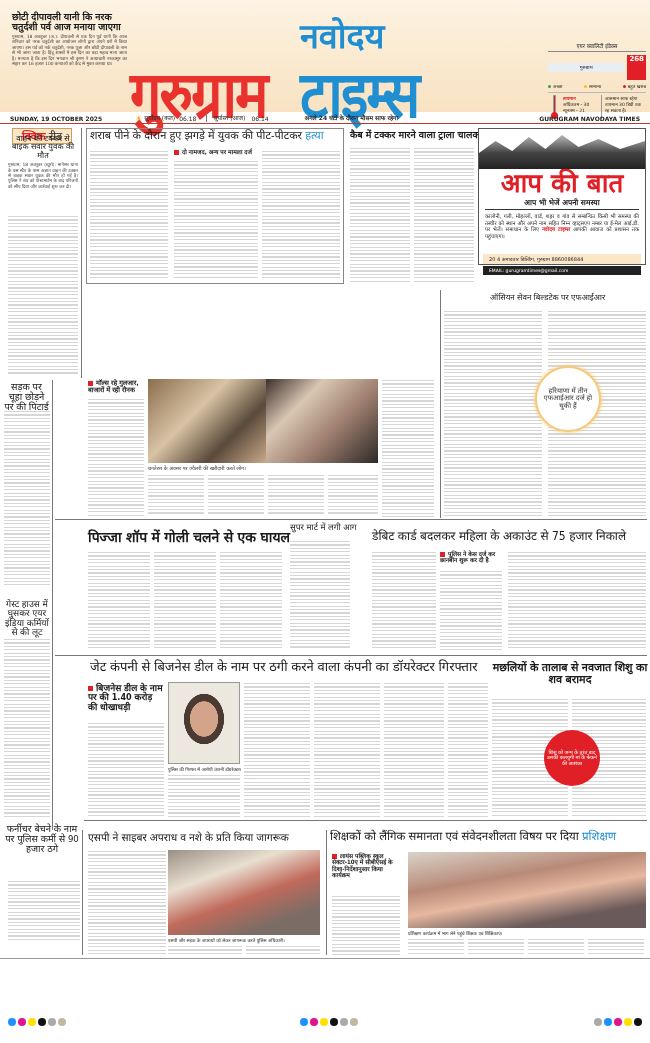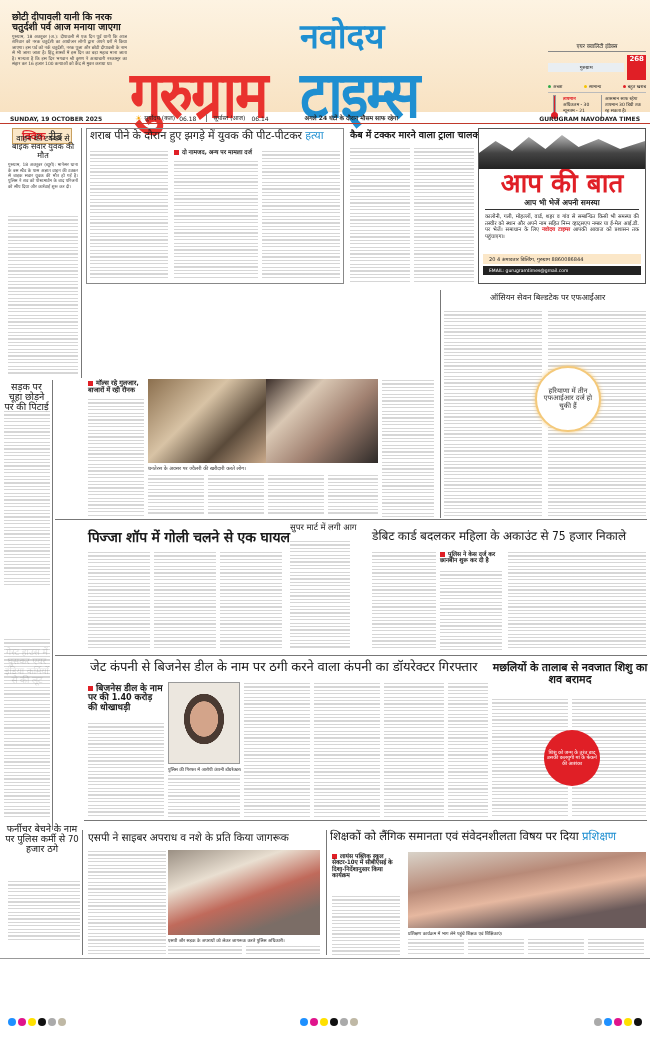--- a/index.html
+++ b/index.html
@@ -110,48 +110,48 @@
   <div class="hl" style="font-size:8px;text-align:center;">वाहन की टक्कर से बाइक सवार युवक की मौत</div>
   <div class="body-text" style="margin-top:2px;height:200px;">गुरुग्राम, 18 अक्तूबर (ब्यूरो): मानेसर थाना के बस स्टैंड के पास अज्ञात वाहन की टक्कर से बाइक सवार युवक की मौत हो गई है। पुलिस ने शव को पोस्टमार्टम के बाद परिजनों को सौंप दिया और कार्रवाई शुरू कर दी।</div>
 </div>
 <div class="abs filler" style="left:8px;top:215px;width:70px;height:160px;"></div>
 
 <div class="abs" style="left:4px;top:382px;width:45px;">
   <div class="hl" style="font-size:9.5px;text-align:center;">सड़क पर चूहा छोड़ने पर की पिटाई</div>
 </div>
 <div class="abs filler" style="left:4px;top:410px;width:46px;height:175px;"></div>
 
-<div class="abs" style="left:4px;top:600px;width:46px;margin-top:48px;">
+<div class="abs" style="left:4px;top:600px;width:46px;">
   <div class="hl" style="font-size:9px;text-align:center;">गेस्ट हाउस में घुसकर एयर इंडिया कर्मियों से की लूट</div>
 </div>
 <div class="abs filler" style="left:4px;top:638px;width:46px;height:180px;"></div>
 
 <div class="abs" style="left:4px;top:824px;width:76px;">
-  <div class="hl" style="font-size:9.5px;text-align:center;">फर्नीचर बेचने के नाम पर पुलिस कर्मी से 70 हजार ठगे</div>
+  <div class="hl" style="font-size:9.5px;text-align:center;">फर्नीचर बेचने के नाम पर पुलिस कर्मी से 90 हजार ठगे</div>
 </div>
 <div class="abs filler" style="left:8px;top:880px;width:72px;height:60px;"></div>
 
 <div class="vline" style="left:52px;top:380px;height:450px;"></div>
 <div class="vline" style="left:82px;top:830px;height:125px;"></div>
 
 <div class="abs" style="left:86px;top:128px;width:258px;height:156px;border:1px solid #888;"></div>
 <div class="abs hl" style="left:90px;top:130px;font-size:11px;white-space:nowrap;">
   <span>शराब पीने के दौरान हुए झगड़े में युवक की पीट-पीटकर</span>
   <span class="blue-word">हत्या</span>
 </div>
 <div class="abs filler" style="left:90px;top:150px;width:78px;height:130px;"></div>
 <div class="abs red-sq hl" style="left:174px;top:149px;font-size:6px;font-weight:bold;">दो नामजद, अन्य पर मामला दर्ज</div>
 <div class="abs filler" style="left:174px;top:160px;width:84px;height:120px;"></div>
 <div class="abs filler" style="left:262px;top:150px;width:78px;height:130px;"></div>
 
 <div class="abs hl" style="left:350px;top:130px;font-size:9.5px;font-weight:bold;white-space:nowrap;">कैब में टक्कर मारने वाला ट्राला चालक काबू</div>
 <div class="abs filler" style="left:350px;top:147px;width:60px;height:135px;"></div>
 <div class="abs filler" style="left:414px;top:147px;width:60px;height:135px;"></div>
 
-<div class="abs" style="left:478px;top:128px;width:168px;height:156px;border:1px solid #555;background:#fff;">
+<div class="abs" style="left:478px;top:128px;width:168px;height:137px;border:1px solid #555;background:#fff;">
   <div style="height:40px;background:linear-gradient(#ddd,#444 60%,#222);clip-path:polygon(0 60%,10% 30%,20% 55%,30% 20%,40% 50%,50% 15%,60% 45%,72% 25%,85% 50%,100% 30%,100% 100%,0 100%);"></div>
   <div style="text-align:center;color:#e01f26;font-size:26px;font-weight:bold;line-height:28px;">आप की बात</div>
   <div style="text-align:center;font-size:7.5px;font-weight:bold;border-bottom:1px solid #333;margin:0 6px;padding-bottom:2px;">आप भी भेजें अपनी समस्या</div>
   <div style="font-size:5.3px;line-height:6.6px;padding:3px 6px;text-align:justify;height:44px;overflow:hidden;">
     <span>कालोनी, गली, मोहल्लों, वार्ड, शहर व गांव से सम्बन्धित किसी भी समस्या की तस्वीर को स्थान और अपने नाम सहित निम्न व्हाट्सएप नम्बर या ई-मेल आई.डी. पर भेजें। समाधान के लिए</span>
     <b style="color:#e01f26;">नवोदय टाइम्स</b>
     <span>आपकी आवाज को प्रशासन तक पहुंचाएगा।</span>
   </div>
   <div style="background:#fbe7c8;font-size:5px;padding:2px 6px;margin:0 4px;">20 4 अमावतार बिल्डिंग, गुरुग्राम 8860086844</div>
   <div style="background:#222;color:#fff;font-size:4.5px;padding:2px 6px;margin:2px 4px 0;">EMAIL: gurugramtimes@gmail.com</div>

